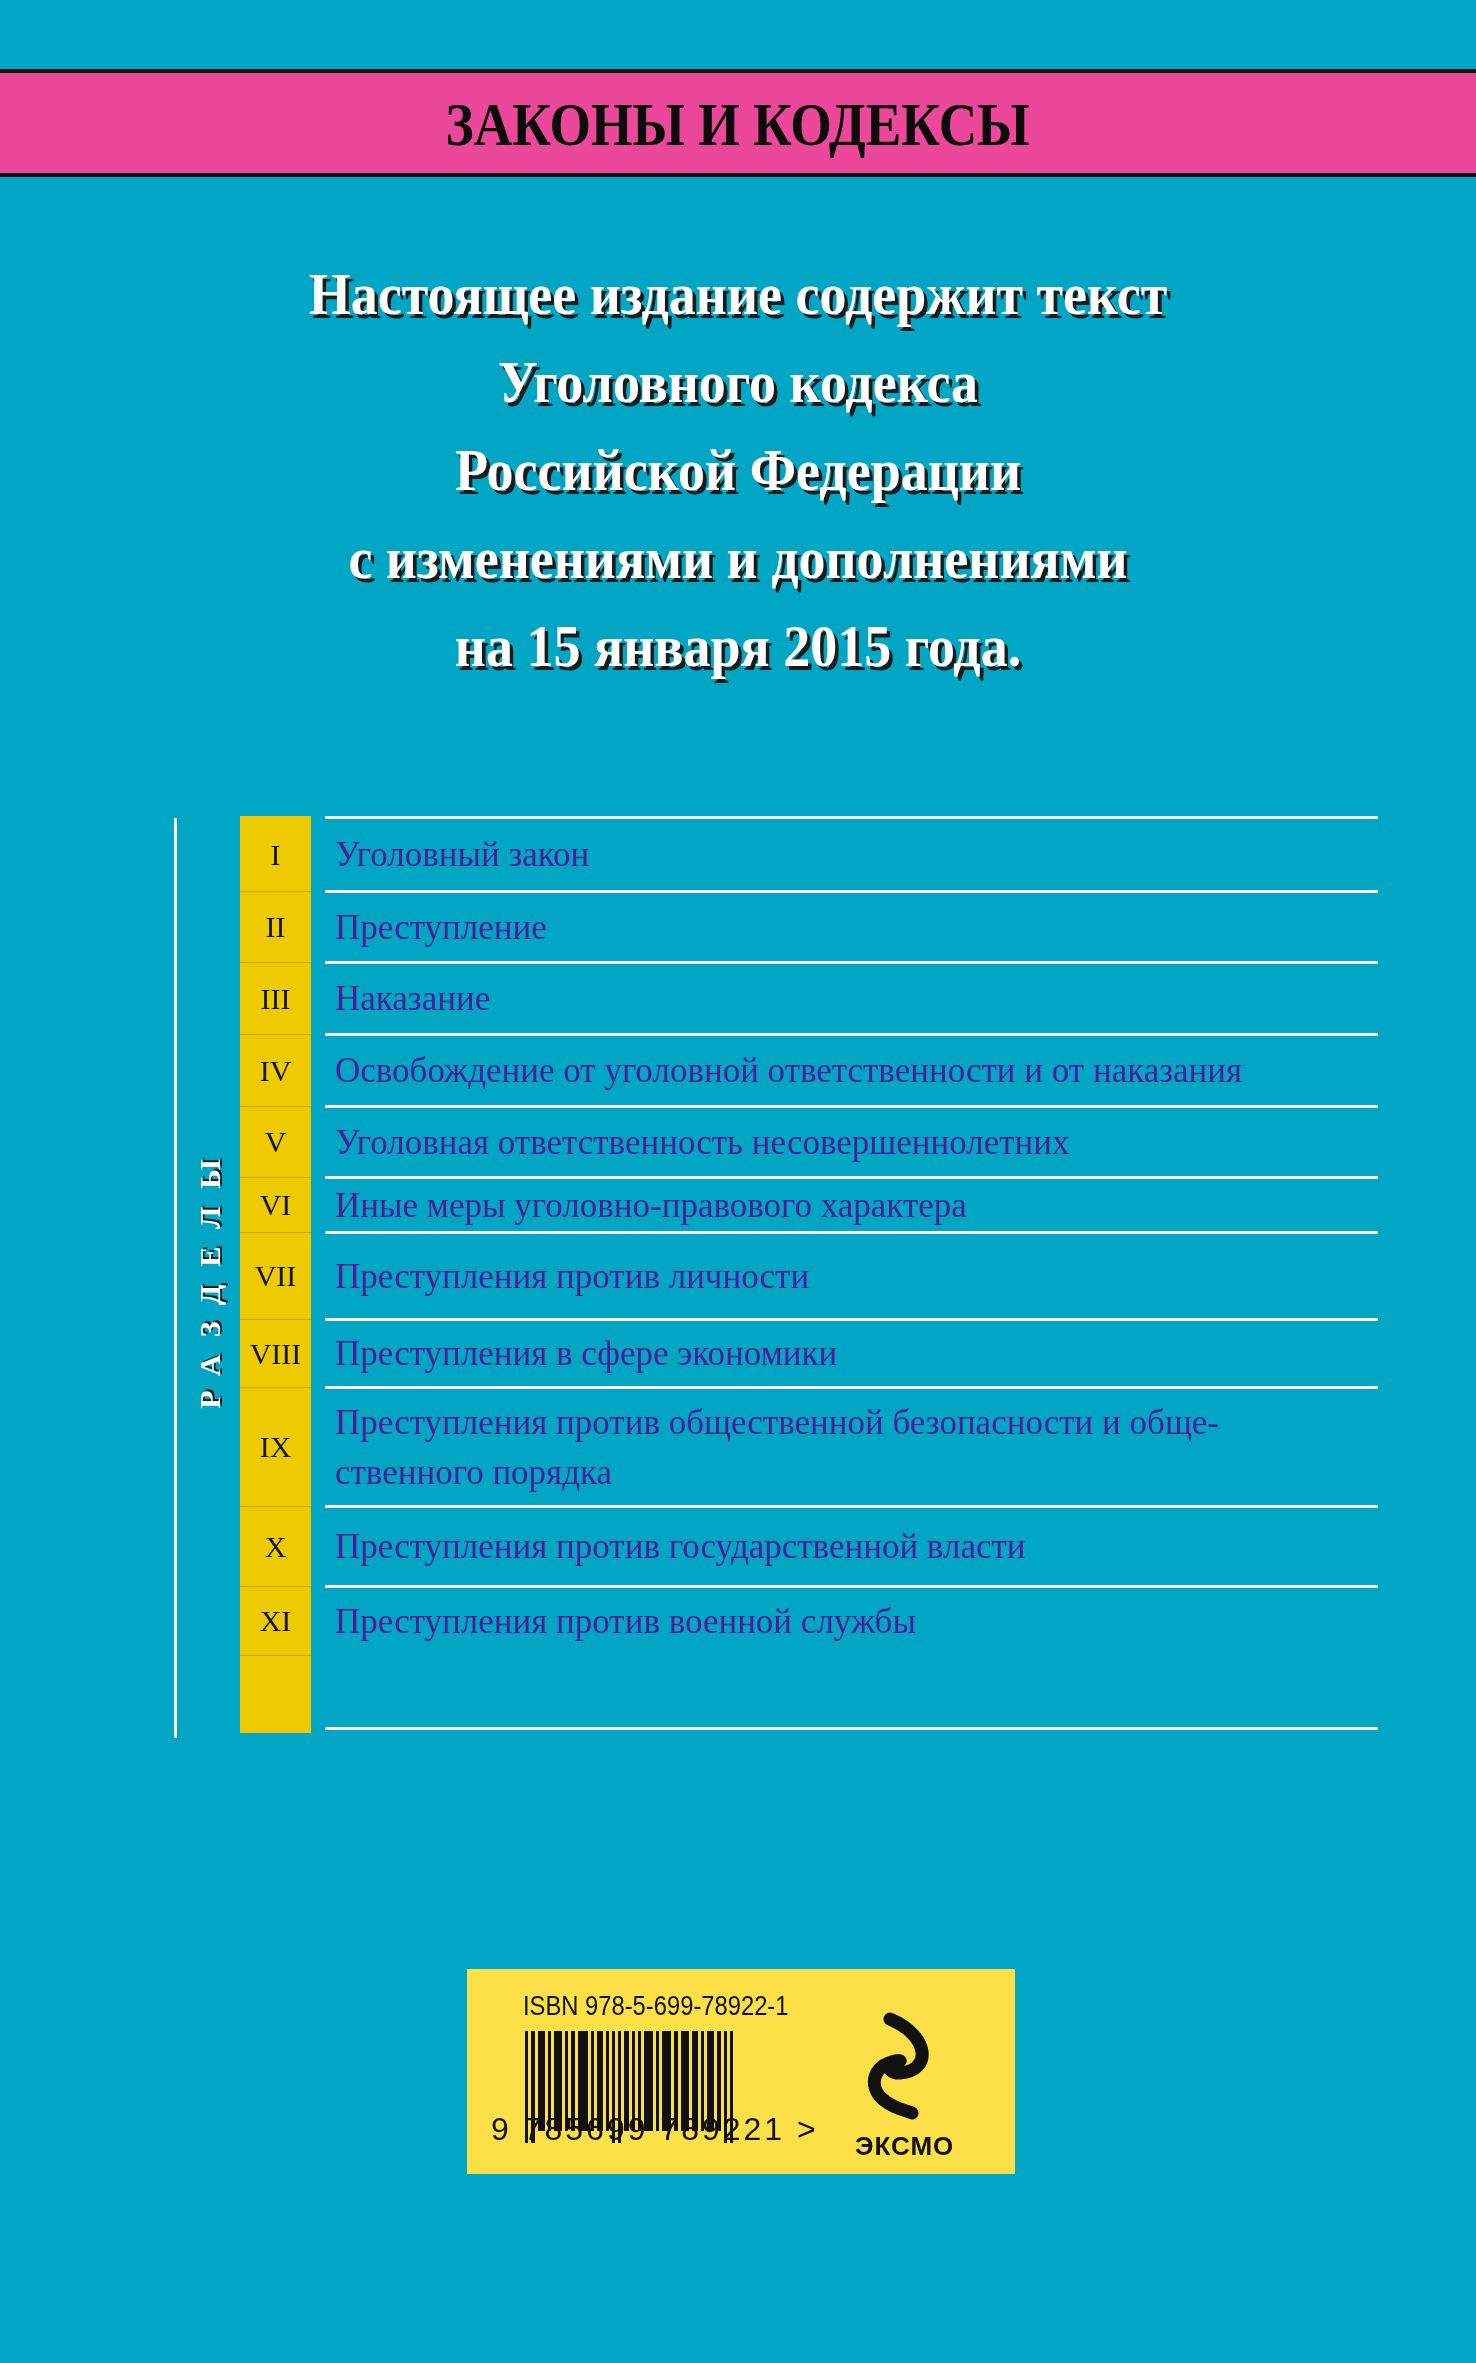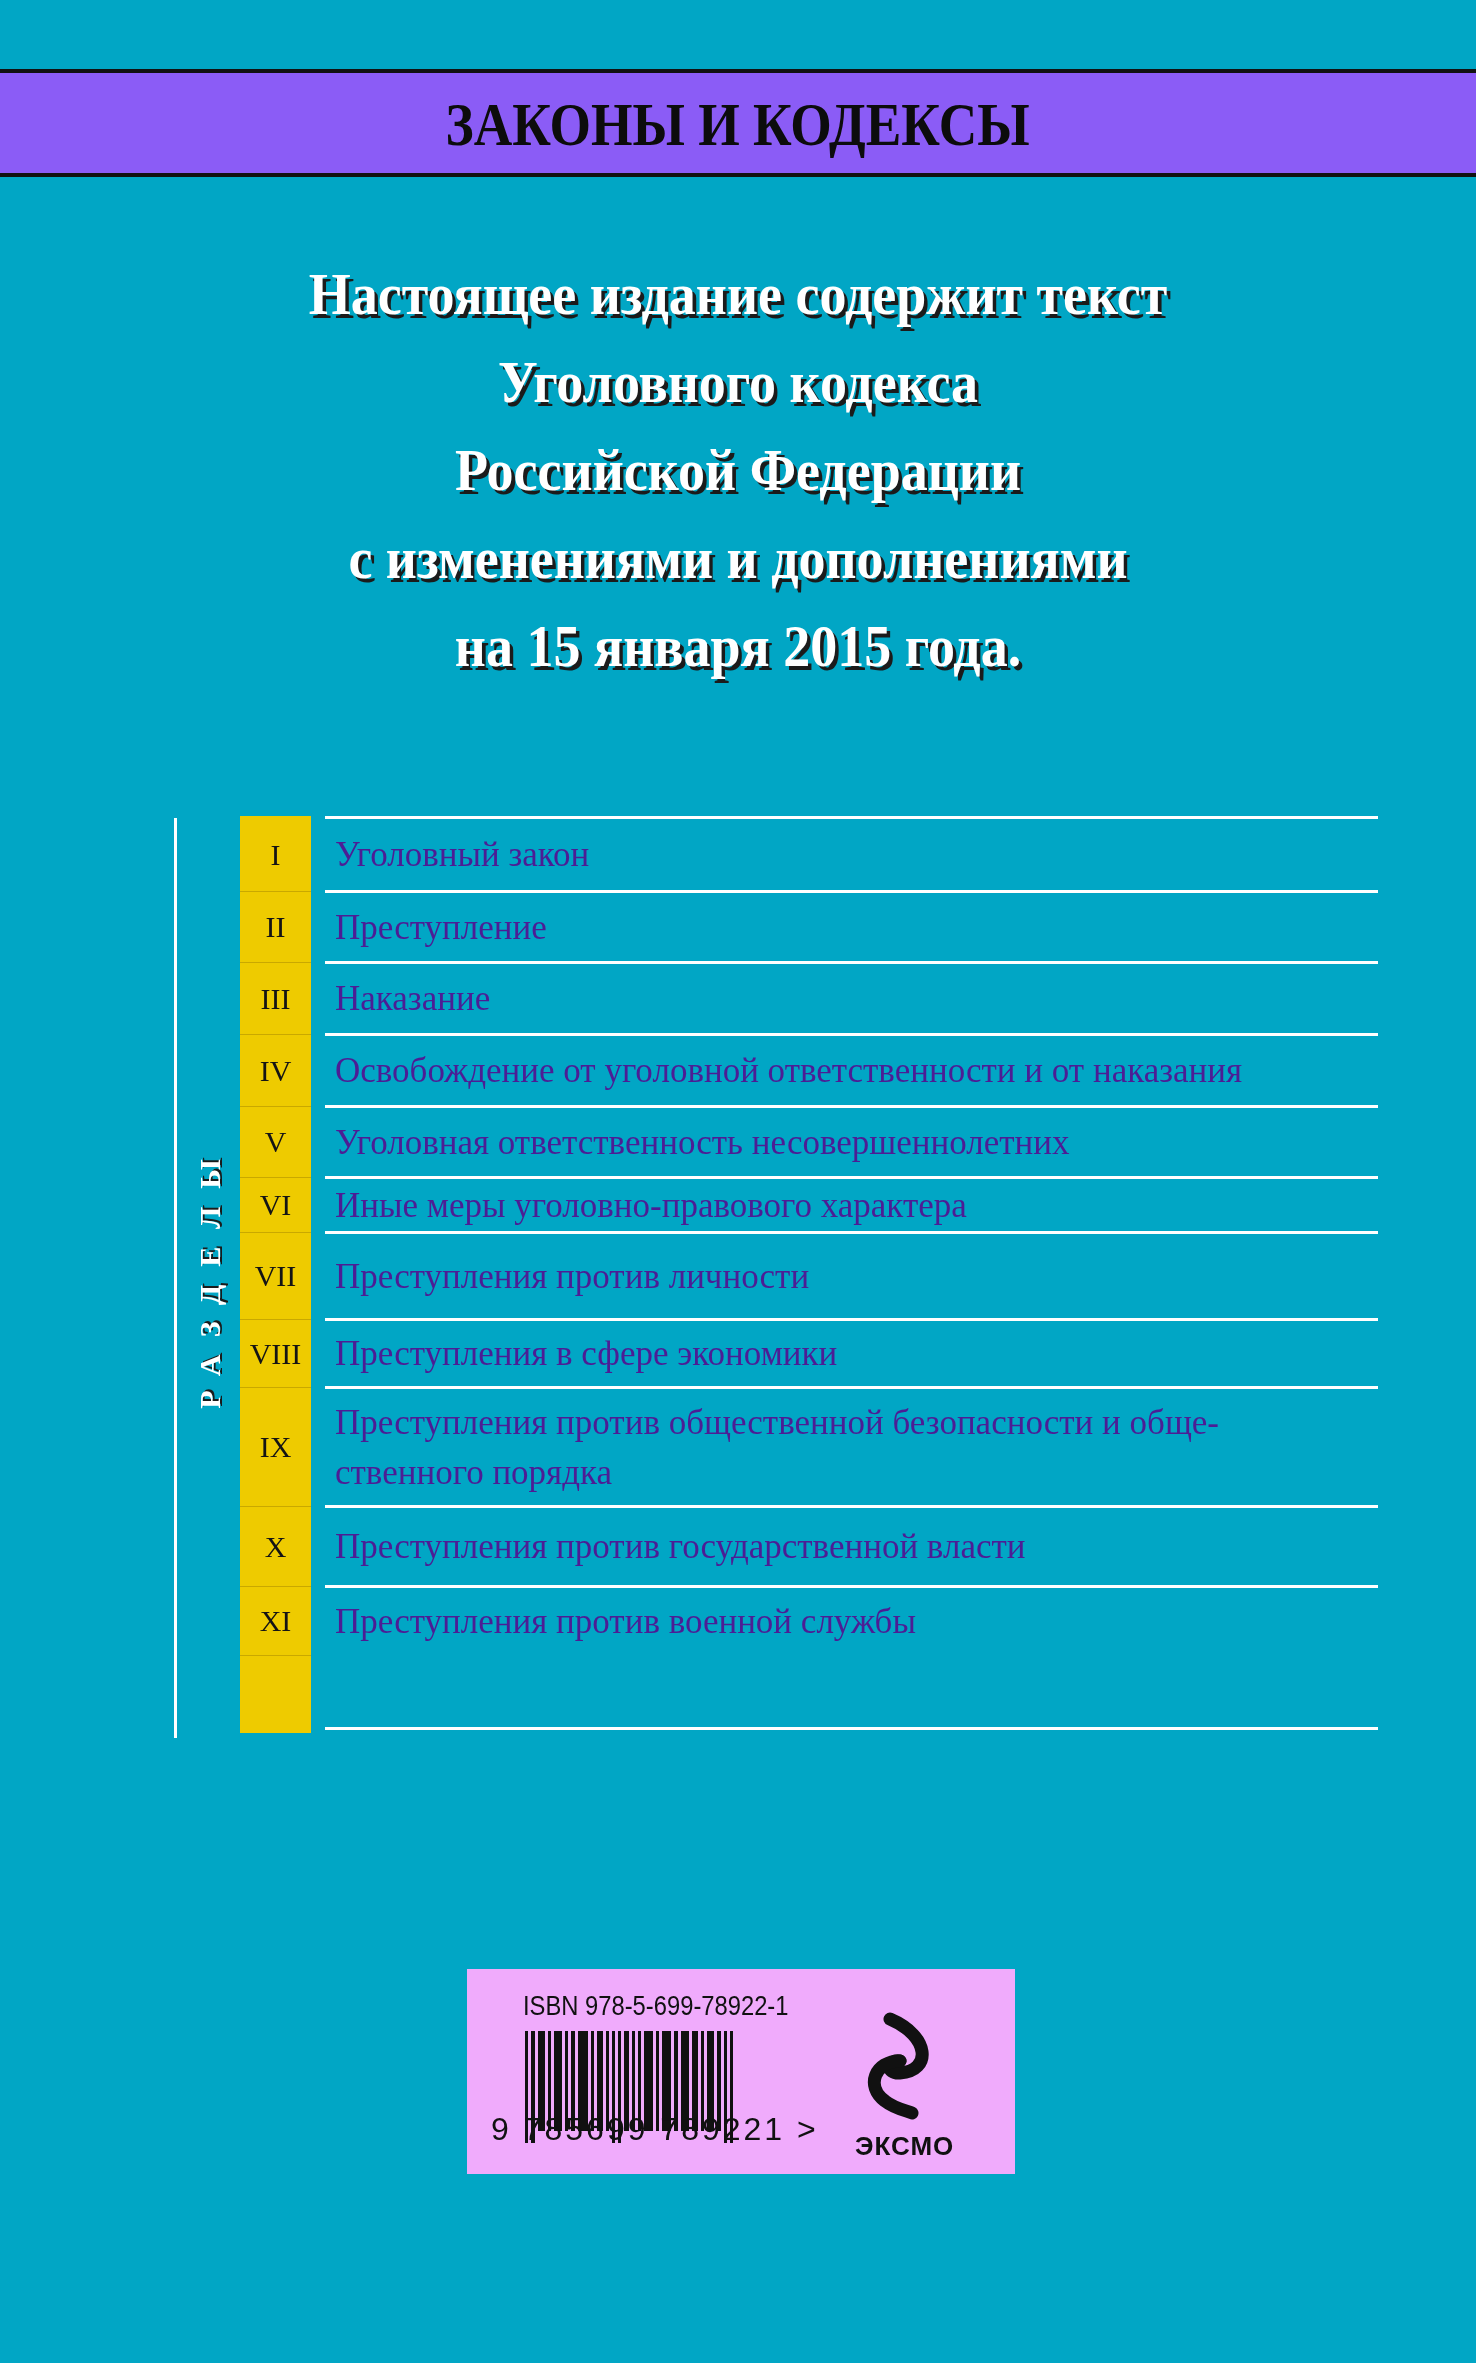--- a/index.html
+++ b/index.html
@@ -5,21 +5,21 @@
   html, body { margin: 0; padding: 0; }
   body {
     width: 1476px; height: 2363px;
     background: #01a6c5;
     position: relative;
     overflow: hidden;
     font-family: "Liberation Serif", "DejaVu Serif", serif;
   }
   .series-band {
     position: absolute; left: 0; top: 69px; width: 1476px; height: 108px;
-    background: #8b5cf6;
+    background: #ec4899;
     border-top: 4px solid #111;
     border-bottom: 4px solid #111;
     box-sizing: border-box;
     display: flex; align-items: center; justify-content: center;
   }
   .series-title {
     font-family: "Liberation Serif", "DejaVu Serif", serif;
     font-weight: bold;
     font-size: 62px;
     color: #0c0c0c;
@@ -78,21 +78,21 @@
   }
   .row .line-top {
     position: absolute; left: 85px; right: 0; top: -2px; height: 3px; background: #ffffff;
   }
   .bottom-line {
     position: absolute; left: 325px; width: 1053px; top: 1727px; height: 3px; background: #ffffff;
   }
 
   .isbn-box {
     position: absolute; left: 467px; top: 1969px; width: 548px; height: 205px;
-    background: #f0abfc;
+    background: #fde047;
   }
   .isbn-text {
     position: absolute; left: 56px; top: 22px;
     font-family: "Liberation Sans", "DejaVu Sans", sans-serif;
     font-size: 27px; color: #111; transform: scaleX(0.88); transform-origin: left;
   }
   .barcode {
     position: absolute; left: 58px; top: 62px; width: 280px; height: 110px;
     display: flex; align-items: flex-start;
   }

